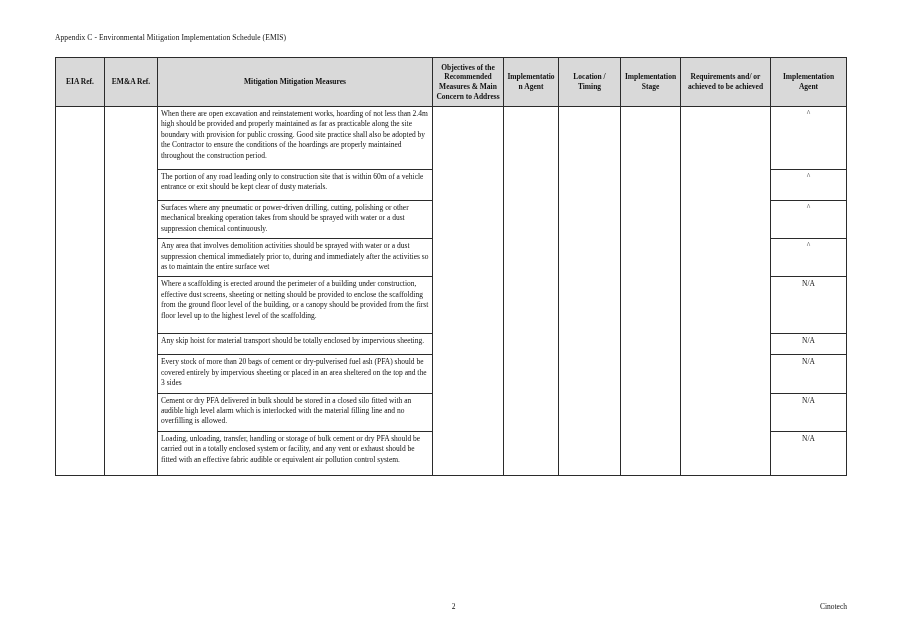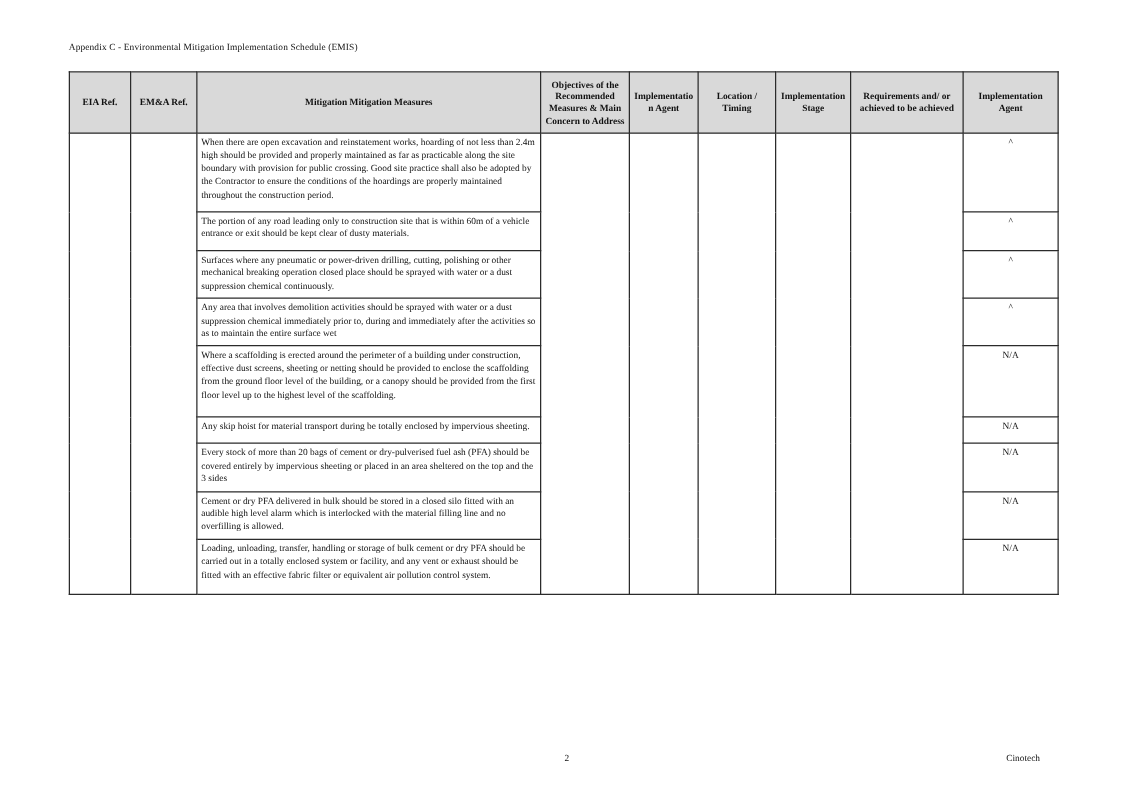--- a/index.html
+++ b/index.html
@@ -65,21 +65,21 @@
   tbody tr.r8 td.measure{height:38px;margin-left:32px;}
   tbody tr.r9 td.measure{height:44px;}
   .footer-pagenum{
     position:absolute;
     top:602px;left:0;width:907px;
     text-align:center;
     font-size:7.5px;
   }
   .footer-brand{
     position:absolute;
-    top:602px;right:75px;
+    top:602px;right:60px;
     font-size:7.5px;
     text-align:right;
   }
 </style>
 </head>
 <body>
 
 <div class="doc-title">Appendix C - Environmental Mitigation Implementation Schedule (EMIS)</div>
 
 <table class="emis">
@@ -117,44 +117,44 @@
       <td class="empty-span" rowspan="9"></td>
       <td class="empty-span" rowspan="9"></td>
       <td class="empty-span" rowspan="9"></td>
       <td class="status">^</td>
     </tr>
     <tr class="r2">
       <td class="measure">The portion of any road leading only to construction site that is within 60m of a vehicle entrance or exit should be kept clear of dusty materials.</td>
       <td class="status">^</td>
     </tr>
     <tr class="r3">
-      <td class="measure">Surfaces where any pneumatic or power-driven drilling, cutting, polishing or other mechanical breaking operation closed place should be sprayed with water or a dust suppression chemical continuously.</td>
+      <td class="measure">Surfaces where any pneumatic or power-driven drilling, cutting, polishing or other mechanical breaking operation takes from should be sprayed with water or a dust suppression chemical continuously.</td>
       <td class="status">^</td>
     </tr>
     <tr class="r4">
       <td class="measure">Any area that involves demolition activities should be sprayed with water or a dust suppression chemical immediately prior to, during and immediately after the activities so as to maintain the entire surface wet</td>
       <td class="status">^</td>
     </tr>
     <tr class="r5">
       <td class="measure">Where a scaffolding is erected around the perimeter of a building under construction, effective dust screens, sheeting or netting should be provided to enclose the scaffolding from the ground floor level of the building, or a canopy should be provided from the first floor level up to the highest level of the scaffolding.</td>
       <td class="status">N/A</td>
     </tr>
     <tr class="r6">
-      <td class="measure">Any skip hoist for material transport during be totally enclosed by impervious sheeting.</td>
+      <td class="measure">Any skip hoist for material transport should be totally enclosed by impervious sheeting.</td>
       <td class="status">N/A</td>
     </tr>
     <tr class="r7">
       <td class="measure">Every stock of more than 20 bags of cement or dry-pulverised fuel ash (PFA) should be covered entirely by impervious sheeting or placed in an area sheltered on the top and the 3 sides</td>
       <td class="status">N/A</td>
     </tr>
     <tr class="r8">
       <td class="measure">Cement or dry PFA delivered in bulk should be stored in a closed silo fitted with an audible high level alarm which is interlocked with the material filling line and no overfilling is allowed.</td>
       <td class="status">N/A</td>
     </tr>
     <tr class="r9">
-      <td class="measure">Loading, unloading, transfer, handling or storage of bulk cement or dry PFA should be carried out in a totally enclosed system or facility, and any vent or exhaust should be fitted with an effective fabric filter or equivalent air pollution control system.</td>
+      <td class="measure">Loading, unloading, transfer, handling or storage of bulk cement or dry PFA should be carried out in a totally enclosed system or facility, and any vent or exhaust should be fitted with an effective fabric audible or equivalent air pollution control system.</td>
       <td class="status">N/A</td>
     </tr>
   </tbody>
 </table>
 
 <div class="footer-pagenum">2</div>
 <div class="footer-brand">Cinotech</div>
 
 </body></html>

